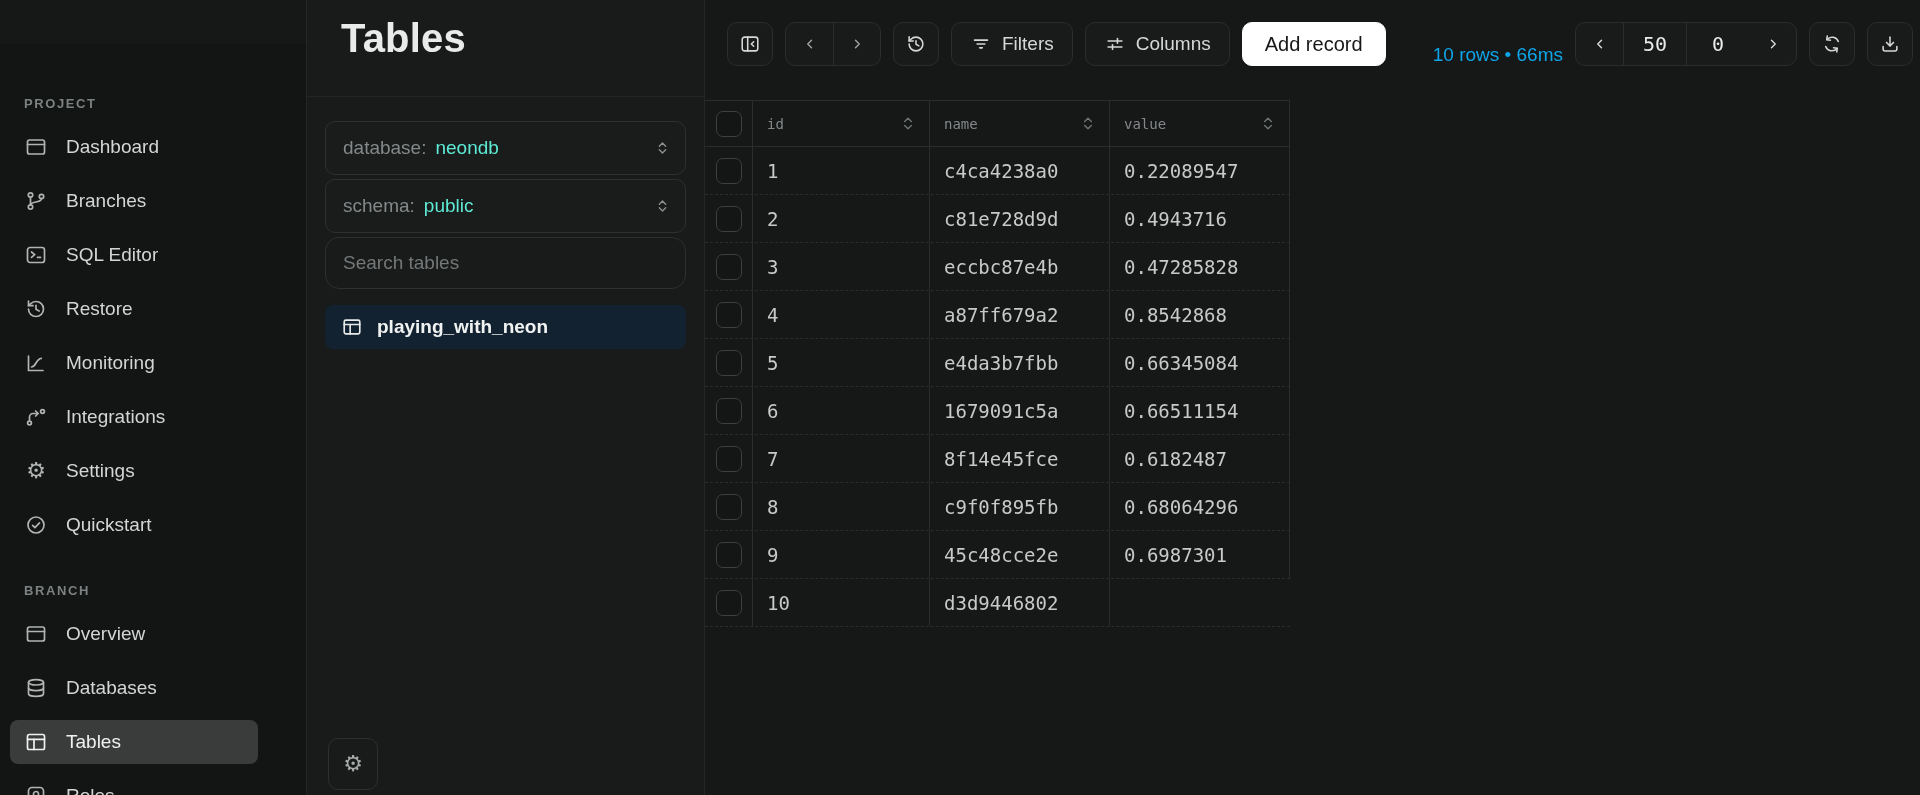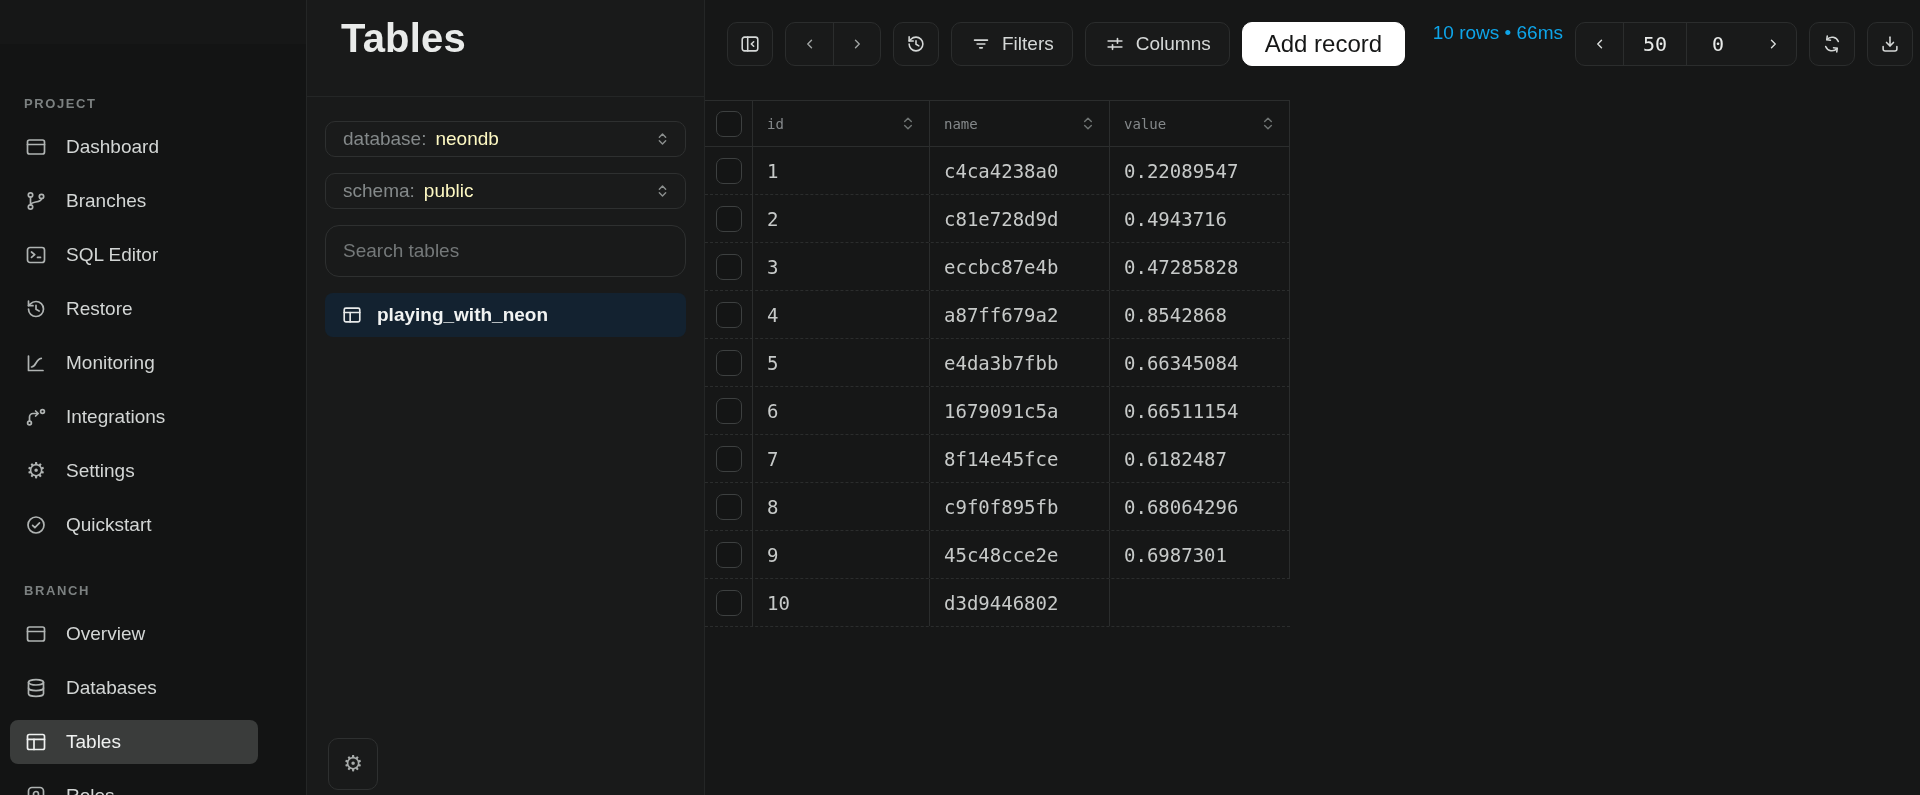--- a/index.html
+++ b/index.html
@@ -21,51 +21,51 @@
   .nav-item.selected .ic{color:#eff1f0;}
   .gear-glyph{font-size:22px;line-height:1;}
 
   
   .panel{flex:0 0 399px;width:399px;box-sizing:border-box;background:#191a1a;
          border-left:1px solid #242626;border-right:1px solid #242626;position:relative;}
   .panel-header{height:97px;box-sizing:border-box;border-bottom:1px solid #242626;
                 padding:16px 0 0 34px;}
   .panel-title{margin:0;font-size:40px;font-weight:700;color:#e9ebea;letter-spacing:.2px;}
   .panel-body{padding:24px 18px 0;}
-  .select-box{display:flex;align-items:center;height:36px;box-sizing:border-box;
+  .select-box{display:flex;align-items:center;height:54px;box-sizing:border-box;
               border:1px solid #2e3030;border-radius:10px;background:#1a1b1b;
-              padding:0 16px 0 17px;margin-bottom:16px;font-size:19px;cursor:pointer;}
+              padding:0 16px 0 17px;margin-bottom:4px;font-size:19px;cursor:pointer;}
   .select-label{color:#84898a;margin-right:9px;}
-  .select-value{color:#fef9c3;}
+  .select-value{color:#5eead4;}
   .select-chevron{margin-left:auto;color:#8b8f8e;display:flex;}
   .search-input{display:block;width:100%;height:52px;box-sizing:border-box;
                 border:1px solid #2e3030;border-radius:14px;background:transparent;
                 padding:0 17px;font-size:19px;color:#e7e9e8;outline:none;
                 font-family:"Liberation Sans",sans-serif;}
   .search-input::placeholder{color:#747879;}
   .table-item{margin-top:16px;height:44px;display:flex;align-items:center;gap:14px;
               background:#132230;border-radius:8px;padding:0 16px;font-weight:700;
               font-size:19px;color:#f1f3f2;cursor:pointer;}
   .table-item .ic{width:22px;height:22px;color:#e8eaea;display:flex;}
   .table-item .ic svg{width:22px;height:22px;}
   .panel-gear{position:absolute;left:21px;bottom:5px;width:50px;height:52px;
               border:1px solid #2e3030;background:transparent;border-radius:10px;
               color:#a7abaa;display:flex;align-items:center;justify-content:center;cursor:pointer;}
 
   
   .main{flex:1;min-width:0;display:flex;flex-direction:column;background:#161717;}
-  .toolbar{display:flex;align-items:flex-start;gap:12px;padding:22px 7px 0 22px;}
+  .toolbar{display:flex;align-items:flex-end;gap:12px;padding:22px 7px 0 22px;}
   .tbtn{height:44px;min-width:46px;display:flex;align-items:center;justify-content:center;
         gap:10px;border:1px solid #2b2d2d;background:#191a1a;border-radius:10px;
         color:#d5d8d7;font-size:19px;font-family:inherit;cursor:pointer;padding:0 18px;
         box-sizing:border-box;white-space:nowrap;}
   .tbtn.square{width:46px;min-width:46px;padding:0;}
   .tbtn svg{width:22px;height:22px;flex:0 0 22px;}
   .tbtn.primary{background:#ffffff;border-color:#ffffff;color:#161717;font-weight:500;
-                padding:0 22px;font-size:24px;}
+                padding:0 22px;font-size:20px;}
   .btn-group{display:flex;height:44px;border:1px solid #2b2d2d;border-radius:10px;
              overflow:hidden;background:#191a1a;box-sizing:border-box;}
   .btn-group button{width:47px;border:none;background:transparent;color:#9da1a0;
                     display:flex;align-items:center;justify-content:center;cursor:pointer;}
   .btn-group button+button{border-left:1px solid #2b2d2d;}
   .btn-group svg{width:18px;height:18px;}
   .status{margin-left:auto;color:#0ea5e9;font-size:19px;white-space:nowrap;}
   .pager{display:flex;height:44px;border:1px solid #2b2d2d;border-radius:10px;
          overflow:hidden;background:#191a1a;box-sizing:border-box;}
   .pager>*{display:flex;align-items:center;justify-content:center;}

